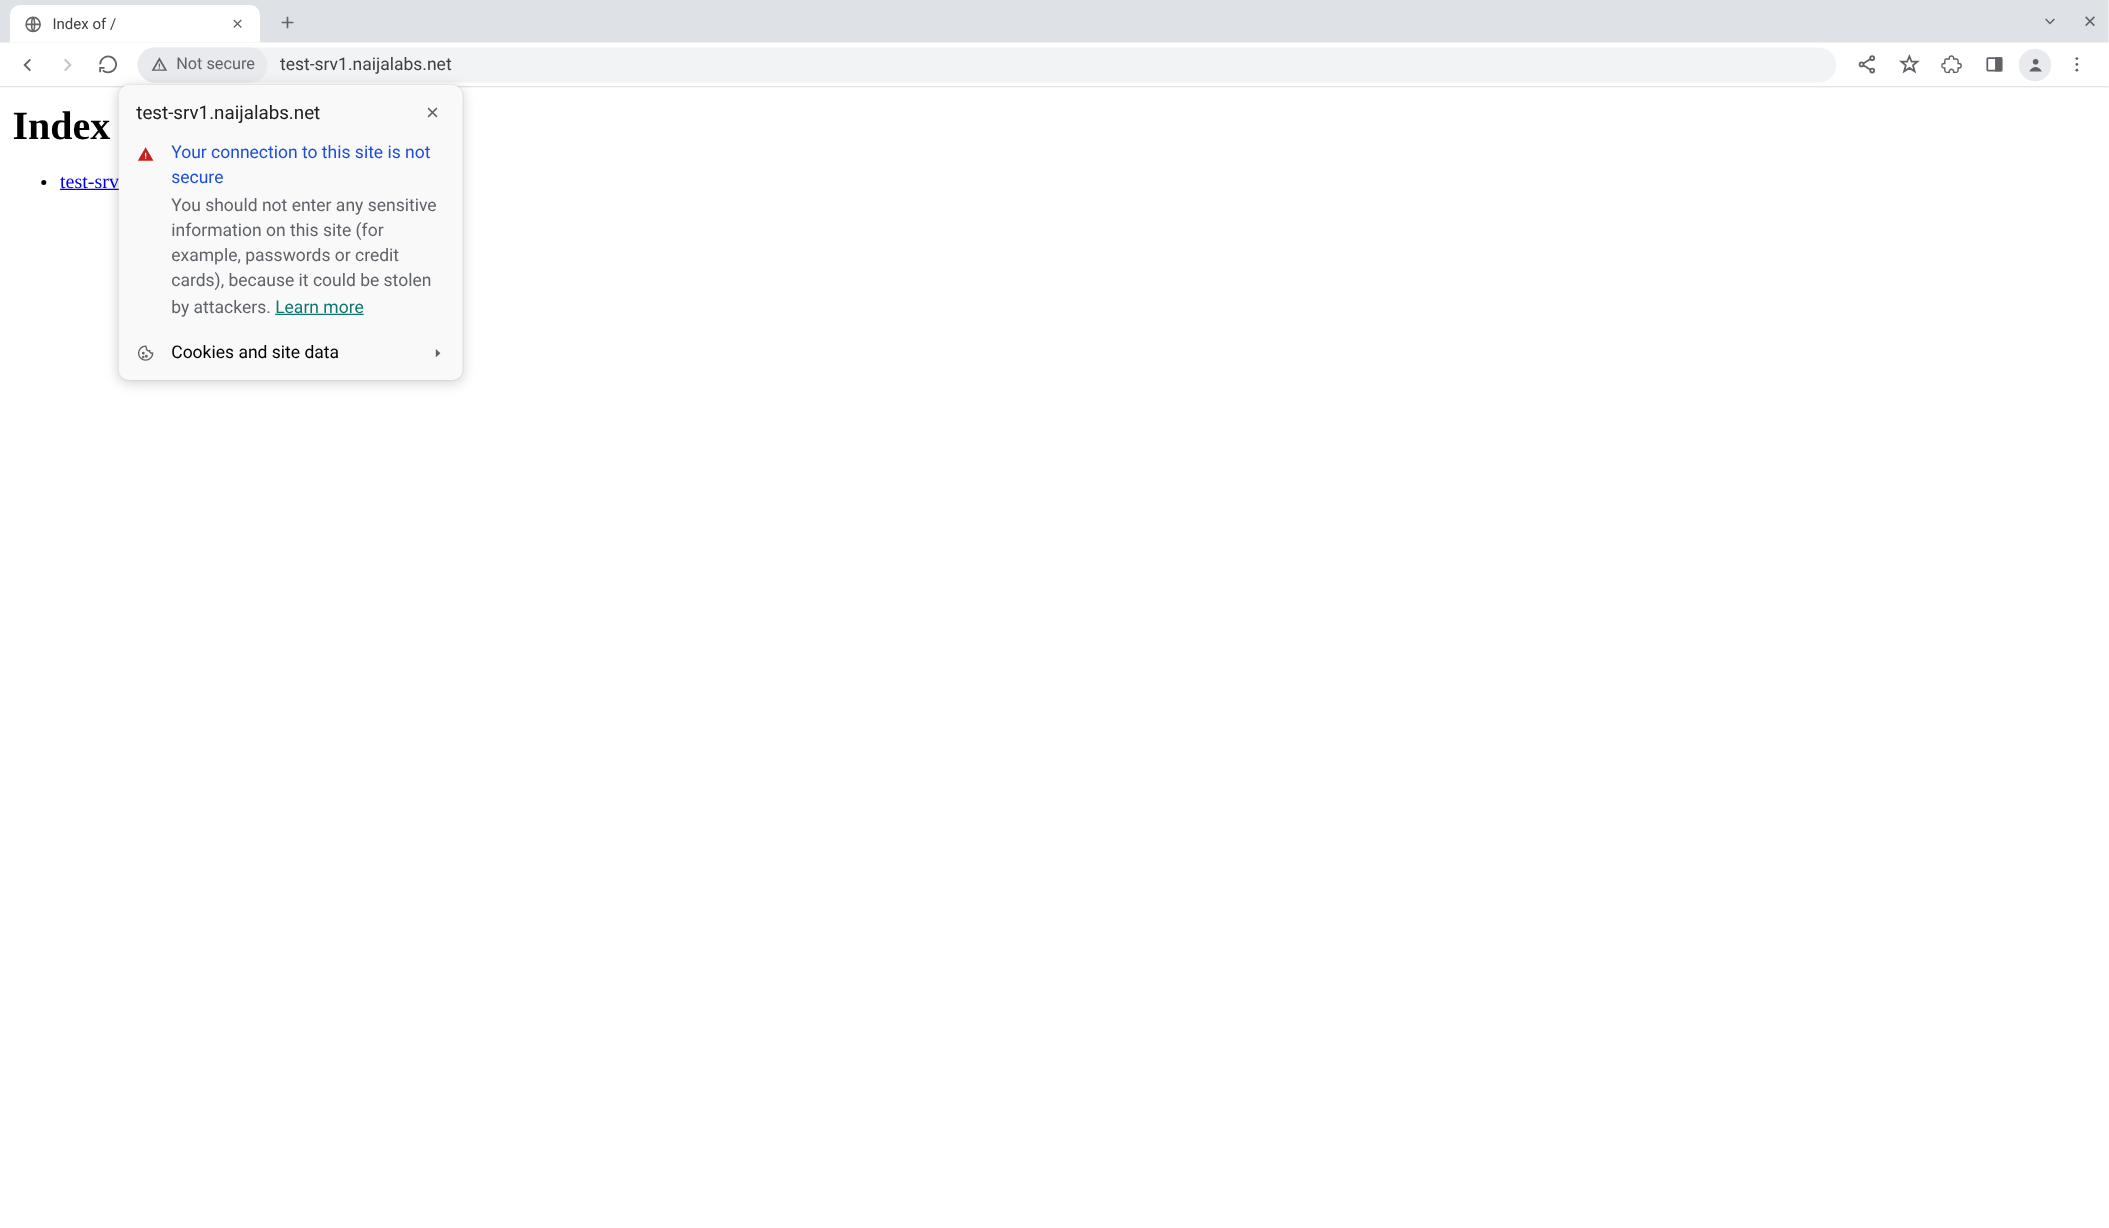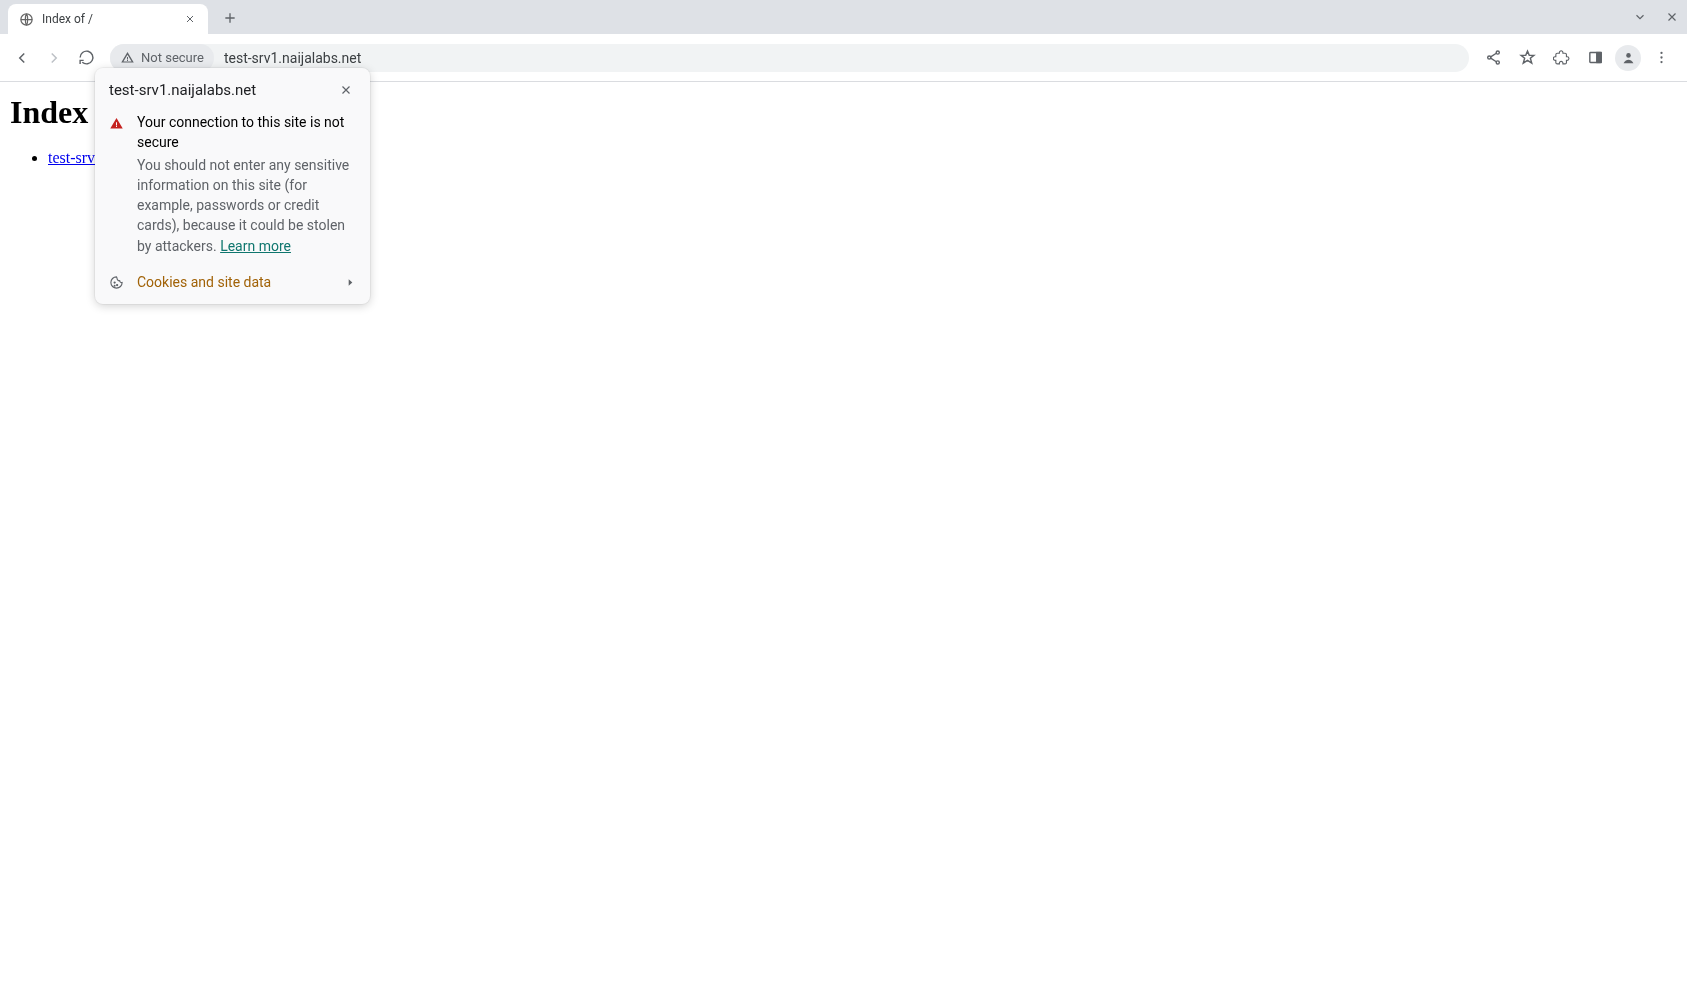--- a/index.html
+++ b/index.html
@@ -64,21 +64,21 @@
       height: 34px;
       display: flex;
       align-items: center;
       gap: 18px;
       color: #5f6368;
     }
     .window-controls-right > div {
       cursor: pointer;
     }
     .toolbar {
-      height: 48px;
+      height: 36px;
       background: #fff;
       border-bottom: 1px solid #dadce0;
       display: flex;
       align-items: center;
       padding: 0 8px;
       gap: 4px;
     }
     .nav-btn {
       width: 28px; height: 28px;
       display: flex; align-items: center; justify-content: center;
@@ -196,21 +196,21 @@
     .popup-section-icon {
       flex: 0 0 16px;
       margin-top: 4px;
       color: #5f6368;
     }
     .popup-section-body {
       flex: 1;
       line-height: 1.45;
     }
     .insecure-title {
-      color: #000000;
+      color: #1d4ed8;
       font-size: 14px;
     }
     .insecure-body {
       color: #5f6368;
       font-size: 14px;
       margin-top: 2px;
     }
     .learn-more {
       color: #0f766e;
       text-decoration: underline;
@@ -223,21 +223,21 @@
       padding: 10px 14px;
       cursor: pointer;
     }
     .popup-row-icon {
       flex: 0 0 16px;
       color: #5f6368;
     }
     .popup-row-label {
       flex: 1;
       font-size: 14px;
-      color: #a16207;
+      color: #000000;
     }
     .popup-row-trailing {
       color: #5f6368;
     }
     svg { display: block; }
   </style>
 </head>
 <body>
 
 <div class="tab-strip">

